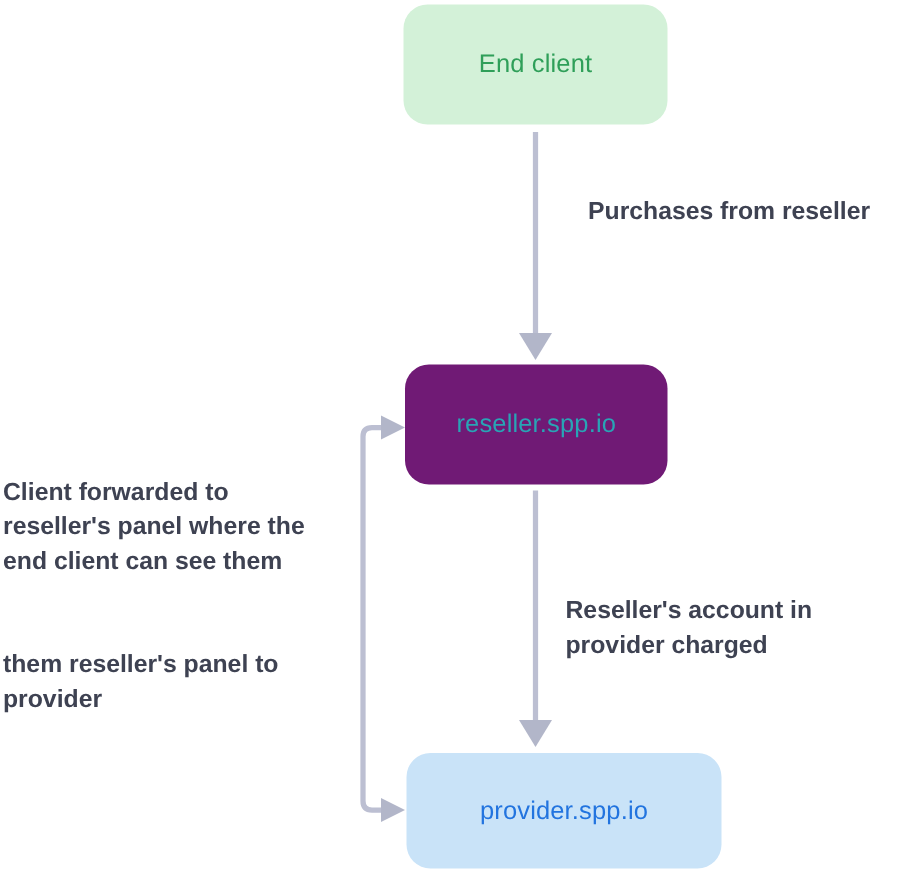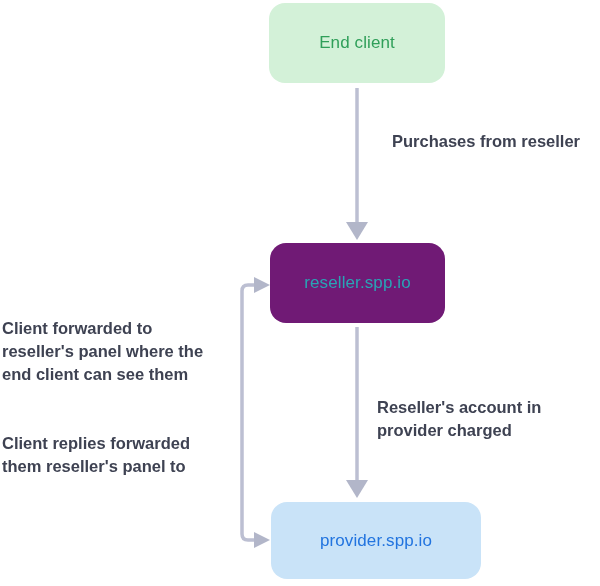--- a/index.html
+++ b/index.html
@@ -110,17 +110,17 @@
     <span>provider charged</span>
   </div>
 
   <div class="edge-label label-reports">
     <span>Client forwarded to</span>
     <span>reseller's panel where the</span>
     <span>end client can see them</span>
   </div>
 
   <div class="edge-label label-replies">
-    <span>Client replies forwarded</span>
     <span>them reseller's panel to</span>
+    <span>provider</span>
   </div>
 
 </div>
 
 </body></html>

